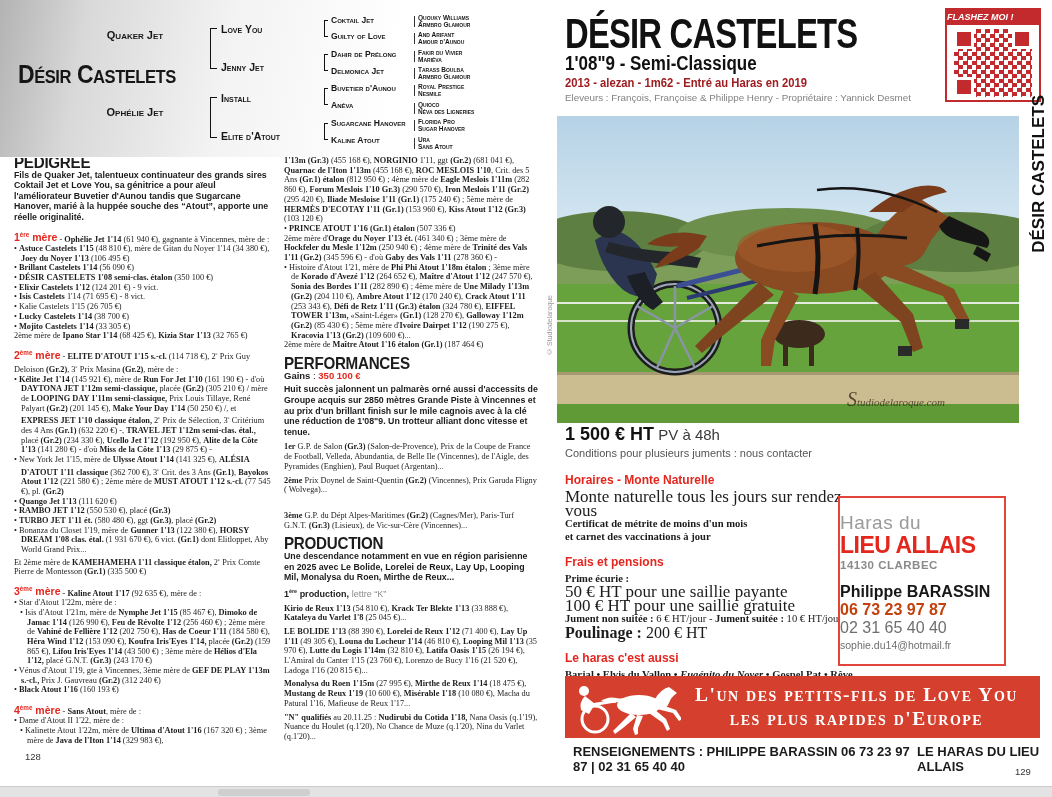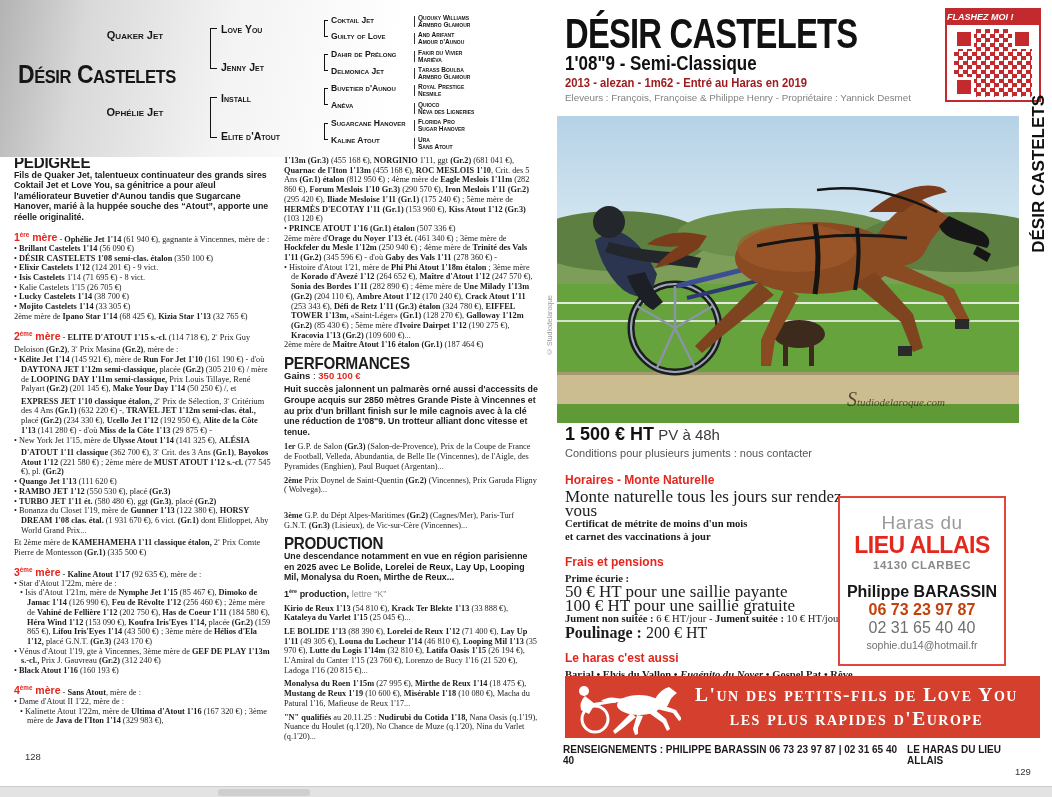--- a/index.html
+++ b/index.html
@@ -85,41 +85,41 @@
   #price-terms { font-size:15px; color:#3a3a3a; }
   #price-cond { font-family:"Liberation Sans",sans-serif; font-size:11px; color:#555; margin-bottom:14px; }
   .rhead { font-family:"Liberation Sans",sans-serif; font-weight:800; font-size:12px;
            color:#e4261d; margin-bottom:3px; }
   .rblock { margin-bottom:12px; }
   .rline { font-size:17px; line-height:13.5px; }
   .rline-b { font-weight:bold; font-size:10.6px; line-height:13px; }
 
   
   #contact-box { left:298px; top:496px; width:168px; height:170px; border:2px solid #e4453a;
-                 background:#fff; text-align:center; font-family:"Liberation Sans",sans-serif;
+                 background:#fff; text-align:left; font-family:"Liberation Sans",sans-serif;
                  padding-top:14px; }
   #c-line1 { font-size:19px; color:#9a9a9a; letter-spacing:0.5px; }
   #c-name { font-size:23px; font-weight:800; color:#e4261d; letter-spacing:-0.5px; margin-top:-2px; }
   #c-addr { font-size:11.5px; font-weight:bold; color:#8a8a8a; letter-spacing:0.5px; }
   #c-person { font-size:16px; font-weight:800; color:#171717; margin-top:12px; }
   #c-mobile { font-size:16px; font-weight:800; color:#c2410c; }
   #c-phone { font-size:16px; color:#6f6f6f; }
   #c-email { font-size:10.5px; color:#6f6f6f; margin-top:2px; }
 
   
   #banner { left:25px; top:676px; width:475px; height:62px; background:#d5402e;
             display:flex; align-items:center; }
   #banner-icon { width:110px; height:56px; flex:0 0 auto; margin-left:6px; }
   #banner-text { flex:1; text-align:center; color:#fff; font-family:"Liberation Serif",serif;
                  font-weight:bold; font-variant:small-caps; font-size:19.5px; line-height:24px;
                  letter-spacing:1.5px; padding-right:8px; }
 
   
-  #r-footer { left:23px; top:744px; width:475px; display:flex; justify-content:space-between;
-              font-family:"Liberation Sans",sans-serif; font-weight:800; font-size:10px; color:#1a1a1a; }
+  #r-footer { left:33px; top:744px; width:475px; display:flex; justify-content:space-between;
+              font-family:"Liberation Sans",sans-serif; font-weight:800; font-size:13px; color:#1a1a1a; }
   #r-pgnum { left:475px; top:766px; }
 
   
   #bottom-bar { left:0; top:786px; width:1052px; height:11px; background:#e3e3e3;
                 border-top:1px solid #cccccc; }
   #bottom-thumb { position:absolute; left:218px; top:2px; width:92px; height:7px;
                   background:#cfcfcf; border-radius:3px; }
 </style>
 </head>
 <body>
@@ -194,20 +194,21 @@
           <div>Sans Atout</div>
         </div>
     </div>
 
     <div class="col" id="colL">
       <div class="h1">PEDIGREE</div>
       <div class="lead-sans">Fils de Quaker Jet, talentueux continuateur des grands sires Coktail Jet et Love You, sa génitrice a pour aïeul l'améliorateur Buvetier d'Aunou tandis que Sugarcane Hanover, marié à la huppée souche des “Atout”, apporte une réelle originalité.</div>
 
       <div>
         <div><span class="mlabel">1<sup>ère</sup> mère</span><span> - <b>Ophélie Jet 1'14</b> (61 940 €), gagnante à Vincennes, mère de :</span></div>
+        <div class="li">• <b>Astuce Castelets 1'15</b> (48 810 €), mère de Gitan du Noyer 1'14 (34 380 €), <b>Joey du Noyer 1'13</b> (106 495 €)</div>
         <div class="li">• <b>Brillant Castelets 1'14</b> (56 090 €)</div>
         <div class="li">• <b>DÉSIR CASTELETS 1'08 semi-clas. étalon</b> (350 100 €)</div>
         <div class="li">• <b>Elixir Castelets 1'12</b> (124 201 €) - 9 vict.</div>
         <div class="li">• <b>Isis Castelets</b> 1'14 (71 695 €) - 8 vict.</div>
         <div class="li">• Kalie Castelets 1'15 (26 705 €)</div>
         <div class="li">• <b>Lucky Castelets 1'14</b> (38 700 €)</div>
         <div class="li">• <b>Mojito Castelets 1'14</b> (33 305 €)</div>
         <div>2ème mère de <b>Ipano Star 1'14</b> (68 425 €), <b>Kizia Star 1'13</b> (32 765 €)</div>
       </div>
 
@@ -252,21 +253,21 @@
         <div class="lead-sans" style="margin-bottom:5px;">Huit succès jalonnent un palmarès orné aussi d'accessits de Groupe acquis sur 2850 mètres Grande Piste à Vincennes et au prix d'un brillant finish sur le mile cagnois avec à la clé une réduction de 1'08"9. Un trotteur alliant donc vitesse et tenue.</div>
         <div class="mt" style="margin-top:4px;"><b>1er</b> G.P. de Salon <b>(Gr.3)</b> (Salon-de-Provence), Prix de la Coupe de France de Football, Velleda, Abundantia, de Belle Ile (Vincennes), de l'Aigle, des Pyramides (Enghien), Paul Buquet (Argentan)...</div>
         <div class="mt" style="margin-top:4px;"><b>2ème</b> Prix Doynel de Saint-Quentin <b>(Gr.2)</b> (Vincennes), Prix Garuda Fligny ( Wolvega)...</div>
         <div class="mt" style="margin-top:16px;"><b>3ème</b> G.P. du Dépt Alpes-Maritimes <b>(Gr.2)</b> (Cagnes/Mer), Paris-Turf G.N.T. <b>(Gr.3)</b> (Lisieux), de Vic-sur-Cère (Vincennes)...</div>
       </div>
 
       <div style="margin-top:9px;">
         <div class="h1">PRODUCTION</div>
         <div class="lead-sans" style="margin-bottom:4px;">Une descendance notamment en vue en région parisienne en 2025 avec Le Bolide, Lorelei de Reux, Lay Up, Looping Mil, Monalysa du Roen, Mirthe de Reux...</div>
         <div class="sans" style="font-size:9px;"><b>1<sup>ère</sup> production,</b> <span style="color:#8a8a8a">lettre “K”</span></div>
-        <div class="mt" style="margin-top:4px;"><b>Kirio de Reux 1'13</b> (54 810 €), <b>Krack Ter Blekte 1'13</b> (33 888 €), <b>Kataleya du Varlet 1'15</b> (25 045 €)...</div>
+        <div class="mt" style="margin-top:4px;"><b>Kirio de Reux 1'13</b> (54 810 €), <b>Krack Ter Blekte 1'13</b> (33 888 €), <b>Kataleya du Varlet 1'8</b> (25 045 €)...</div>
         <div class="mt" style="margin-top:4px;"><b>LE BOLIDE 1'13</b> (88 390 €), <b>Lorelei de Reux 1'12</b> (71 400 €), <b>Lay Up 1'11</b> (49 305 €), <b>Louna du Locheur 1'14</b> (46 810 €), <b>Looping Mil 1'13</b> (35 970 €), <b>Lutte du Logis 1'14m</b> (32 810 €), <b>Latifa Oasis 1'15</b> (26 194 €), L'Amiral du Canter 1'15 (23 760 €), Lorenzo de Bucy 1'16 (21 520 €), Ladoga 1'16 (20 815 €)...</div>
         <div class="mt" style="margin-top:4px;"><b>Monalysa du Roen 1'15m</b> (27 995 €), <b>Mirthe de Reux 1'14</b> (18 475 €), <b>Mustang de Reux 1'19</b> (10 600 €), <b>Misérable 1'18</b> (10 080 €), Macha du Patural 1'16, Mafieuse de Reux 1'17...</div>
         <div class="mt" style="margin-top:4px;"><b>"N" qualifiés</b> au 20.11.25 : <b>Nudirubi du Cotida 1'18,</b> Nana Oasis (q.1'19), Nuance du Houlet (q.1'20), No Chance de Muze (q.1'20), Nina du Varlet (q.1'20)...</div>
       </div>
     </div>
 
     <div class="abs pgnum" style="left:25px;top:751px;">128</div>
   </div>
 
   <div class="abs" id="pageR">

